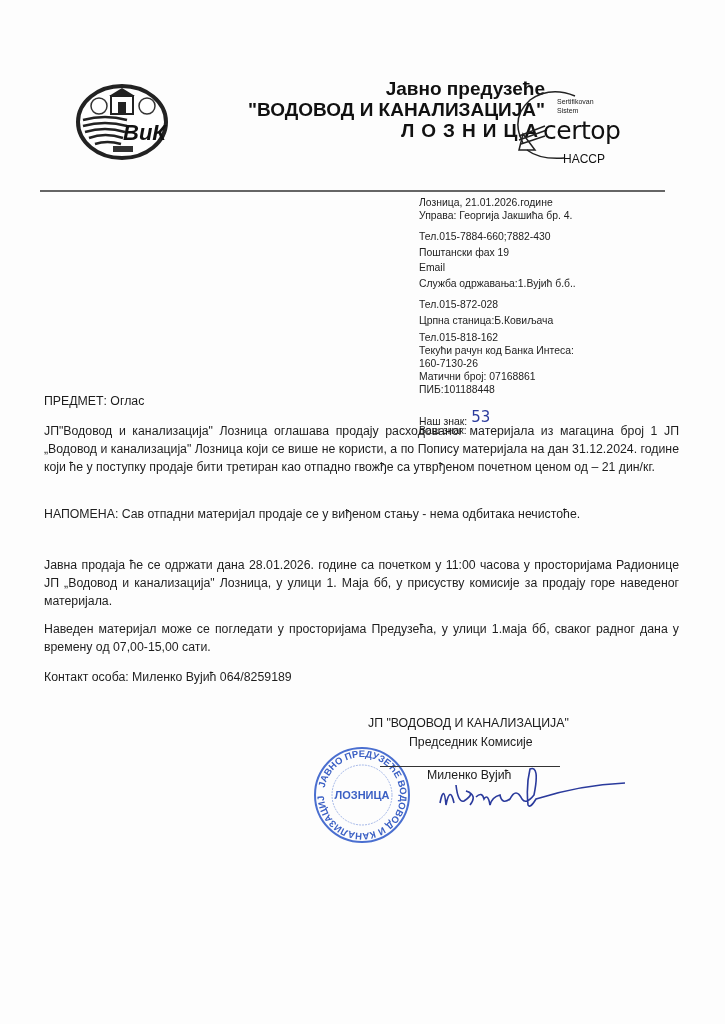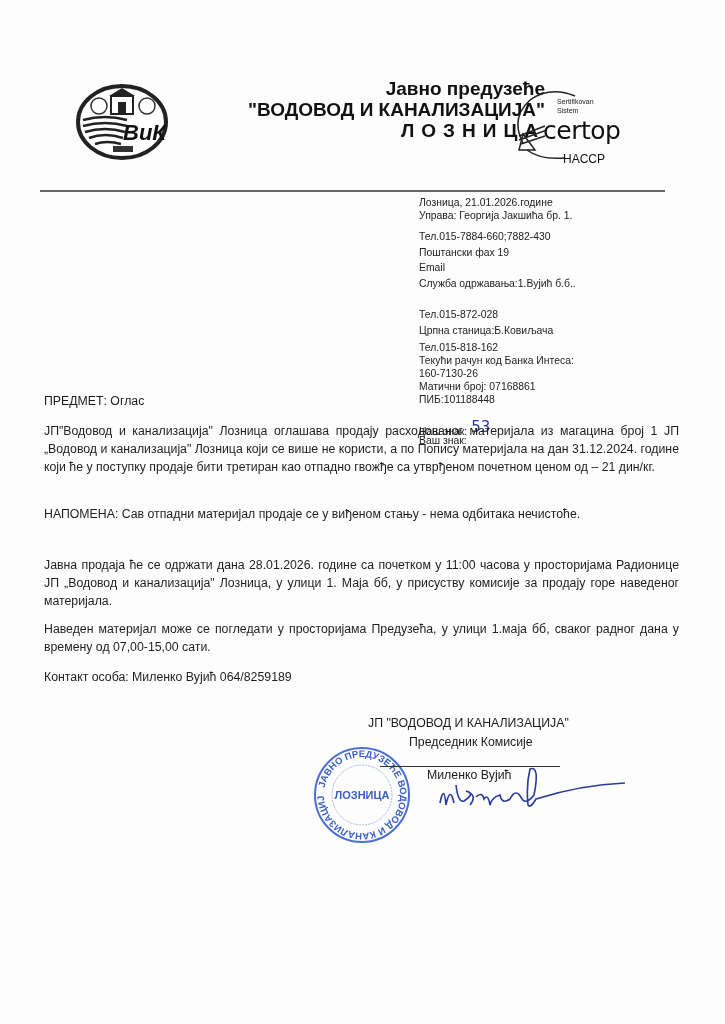--- a/index.html
+++ b/index.html
@@ -68,26 +68,26 @@
   <div class="abs" style="left:52px;top:10px;font-size:7px;line-height:8px;color:#222;">Sertifikovan</div>
   <div class="abs" style="left:52px;top:19px;font-size:7px;line-height:8px;color:#222;">Sistem</div>
   <div class="abs" style="left:38px;top:28px;font-size:25px;color:#111;font-family:'DejaVu Sans',sans-serif;letter-spacing:-0.5px;">certop</div>
   <div class="abs" style="left:58px;top:64px;font-size:12px;color:#111;">HACCP</div>
 </div>
 
 <div class="abs rule"></div>
 
 <div class="abs info">
   <div>Лозница, 21.01.2026.године</div>
-  <div>Управа: Георгија Јакшића бр. 1.</div>
+  <div>Управа: Георгија Јакшића бр. 4.</div>
   <div style="margin-top:8px;">Тел.015-7884-660;7882-430</div>
   <div style="margin-top:2px;">Поштански фах 19</div>
   <div style="margin-top:2px;">Email</div>
   <div style="margin-top:3px;">Служба одржавања:1.Вујић б.б..</div>
-  <div style="margin-top:18px;">Тел.015-872-028</div>
+  <div style="margin-top:8px;">Тел.015-872-028</div>
   <div style="margin-top:3px;">Црпна станица:Б.Ковиљача</div>
   <div style="margin-top:3px;">Тел.015-818-162</div>
   <div>Текући рачун код Банка Интеса:</div>
   <div>160-7130-26</div>
   <div>Матични број: 07168861</div>
   <div>ПИБ:101188448</div>
   <div style="margin-top:17px;">
     <span>Наш знак:</span><span class="hand">53</span>
   </div>
   <div style="margin-top:-4px;">Ваш знак:</div>

